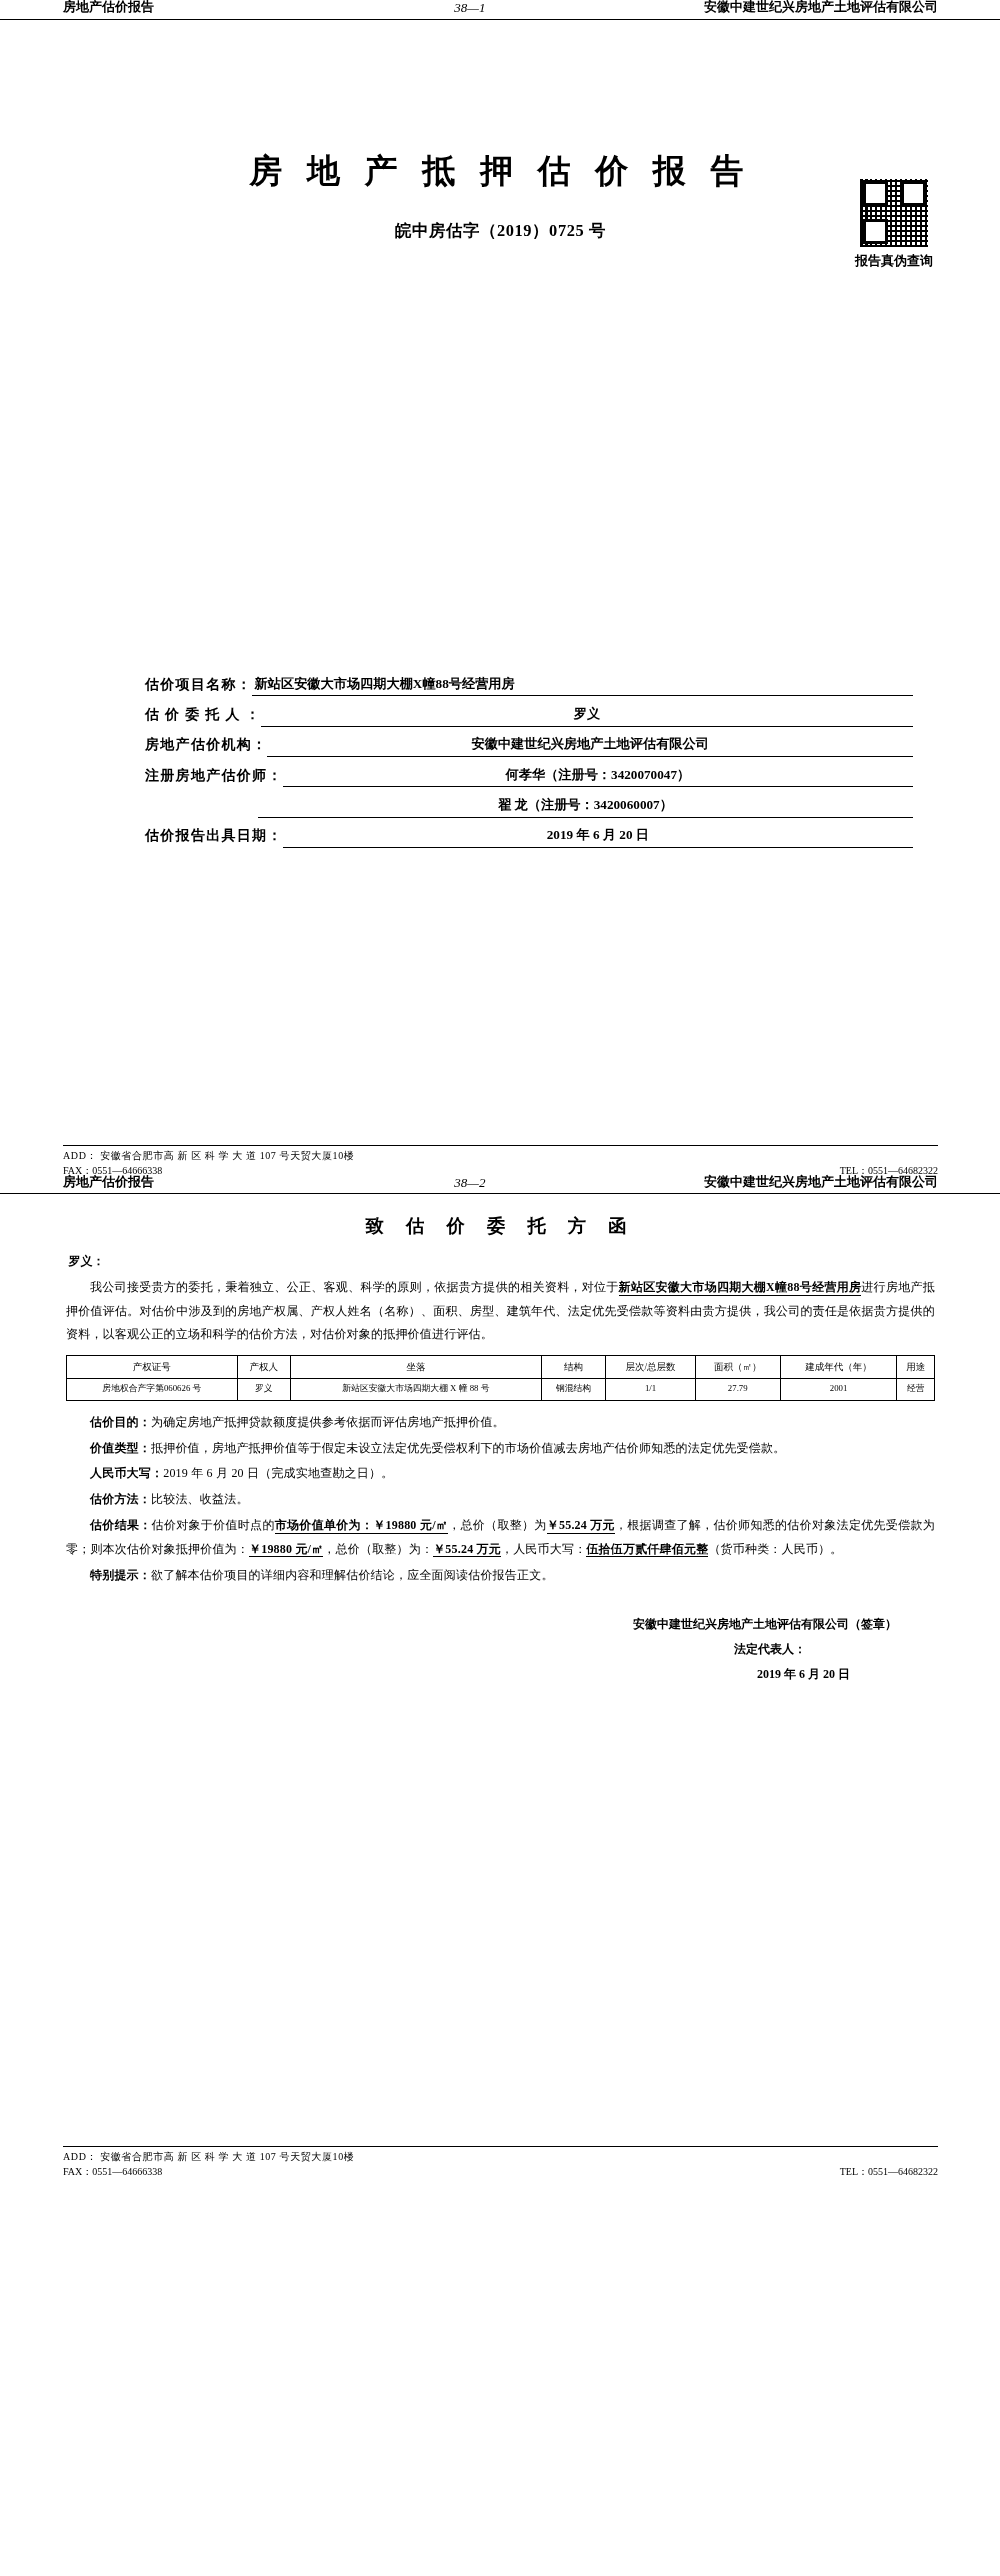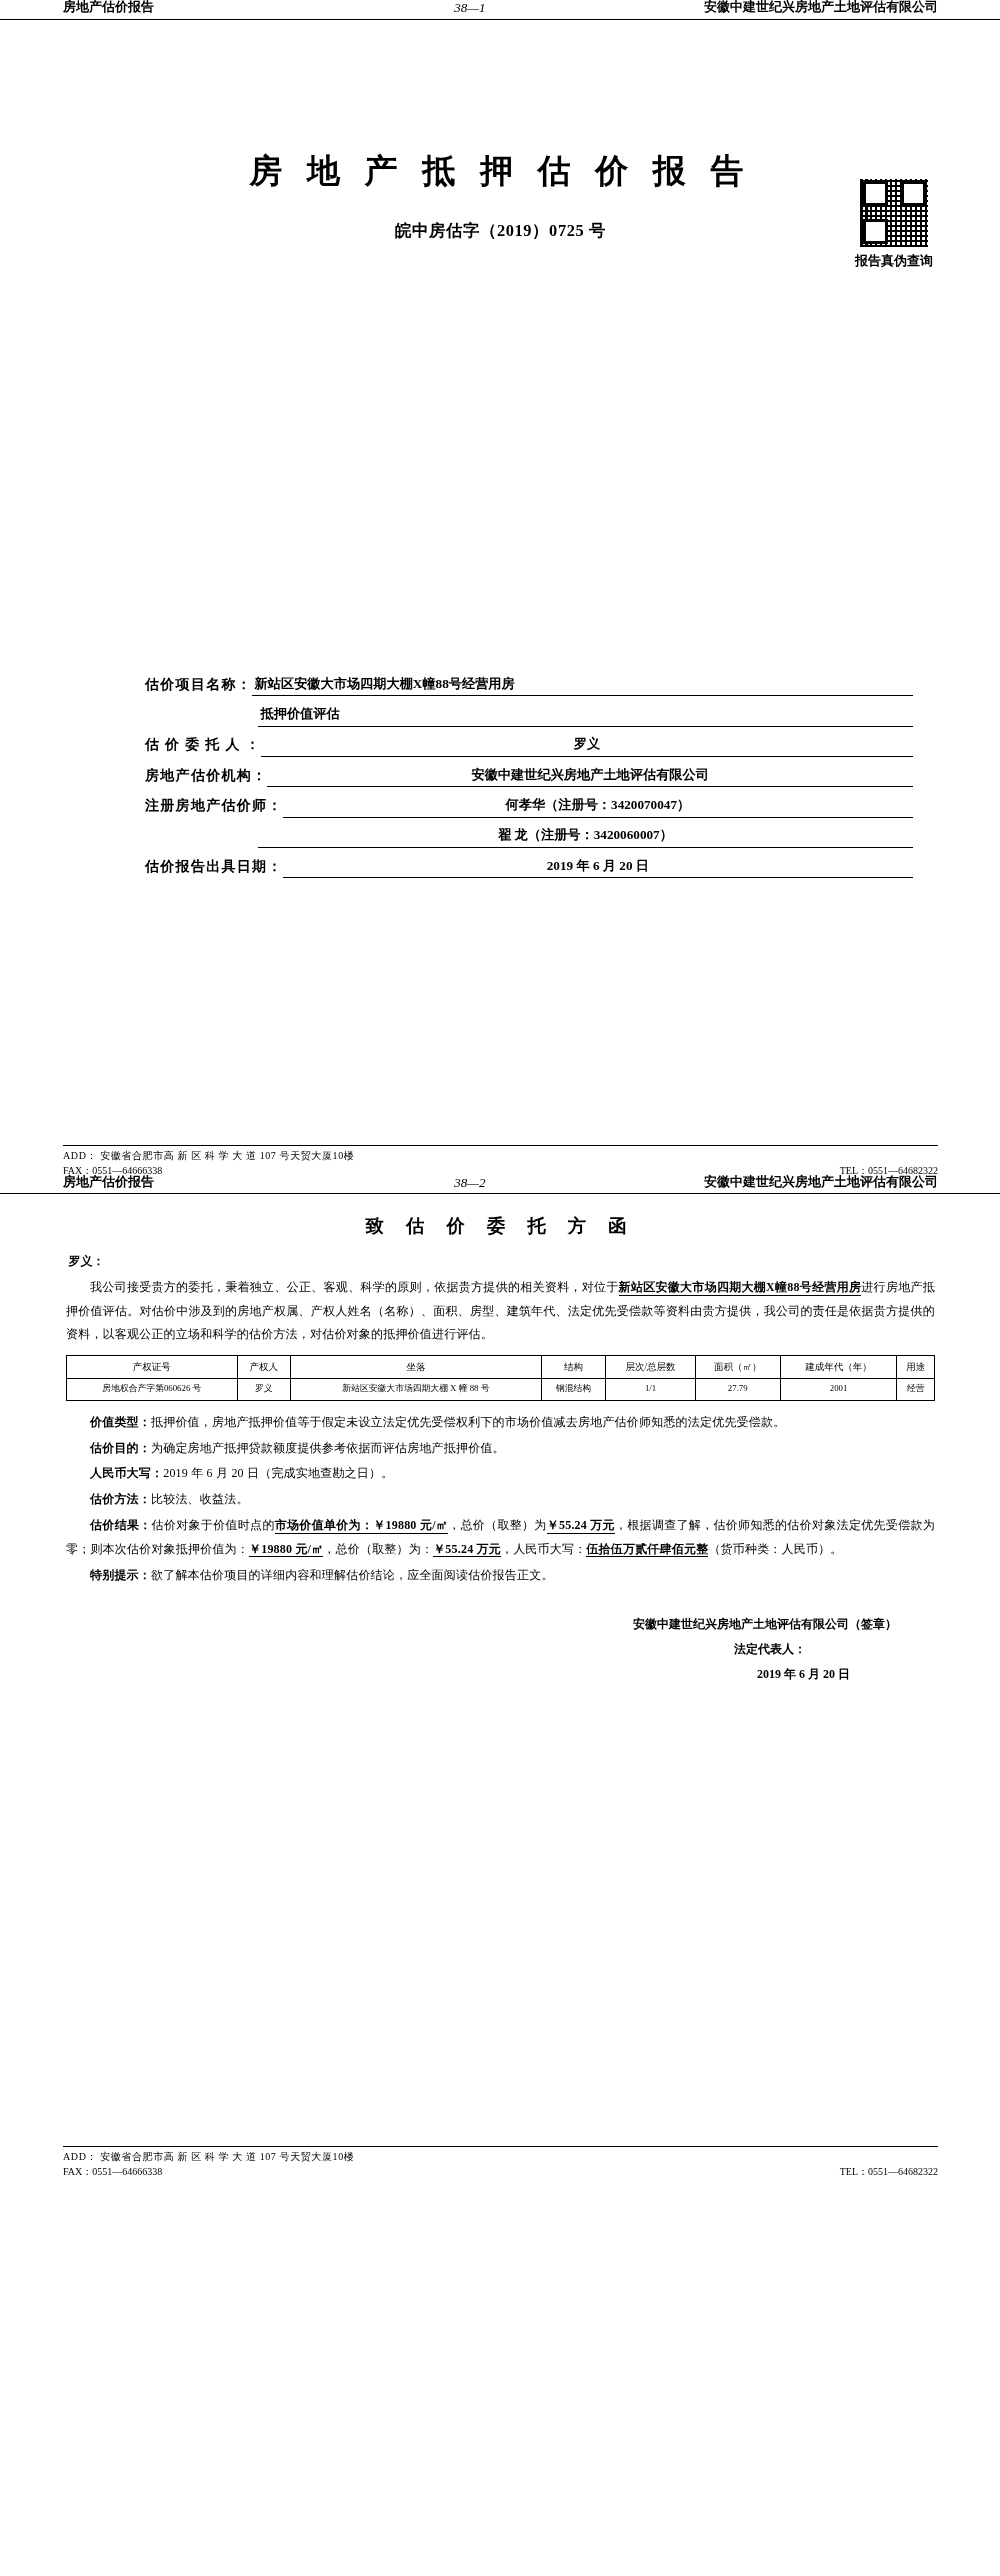--- a/index.html
+++ b/index.html
@@ -236,23 +236,20 @@
     <div class="cover-title">房 地 产 抵 押 估 价 报 告</div>
     <div class="cover-docnum">皖中房估字（2019）0725 号</div>
 
     <div class="cover-fields">
 
       <div class="cf-row">
         <div class="cf-label">估价项目名称：</div>
         <div class="cf-value left">新站区安徽大市场四期大棚X幢88号经营用房</div>
       </div>
 
-      <div class="cf-cont">
-        <div class="cf-value">抵押价值评估</div>
-      </div>
 
       <div class="cf-row">
         <div class="cf-label">估 价 委 托 人 ：</div>
         <div class="cf-value">罗义</div>
       </div>
 
       <div class="cf-row">
         <div class="cf-label">房地产估价机构：</div>
         <div class="cf-value">安徽中建世纪兴房地产土地评估有限公司</div>
       </div>
@@ -320,25 +317,25 @@
           <td>钢混结构</td>
           <td>1/1</td>
           <td>27.79</td>
           <td>2001</td>
           <td>经营</td>
         </tr>
       </tbody>
     </table>
 
     <p class="body">
+      <span class="b">估价目的：</span><span>为确定房地产抵押贷款额度提供参考依据而评估房地产抵押价值。</span>
+    </p>
+
+    <p class="body">
       <span class="b">价值类型：</span><span>抵押价值，房地产抵押价值等于假定未设立法定优先受偿权利下的市场价值减去房地产估价师知悉的法定优先受偿款。</span>
-    </p>
-
-    <p class="body">
-      <span class="b">估价目的：</span><span>为确定房地产抵押贷款额度提供参考依据而评估房地产抵押价值。</span>
     </p>
 
     <p class="body">
       <span class="b">人民币大写：</span><span>2019 年 6 月 20 日（完成实地查勘之日）。</span>
     </p>
 
     <p class="body">
       <span class="b">估价方法：</span><span>比较法、收益法。</span>
     </p>
 

